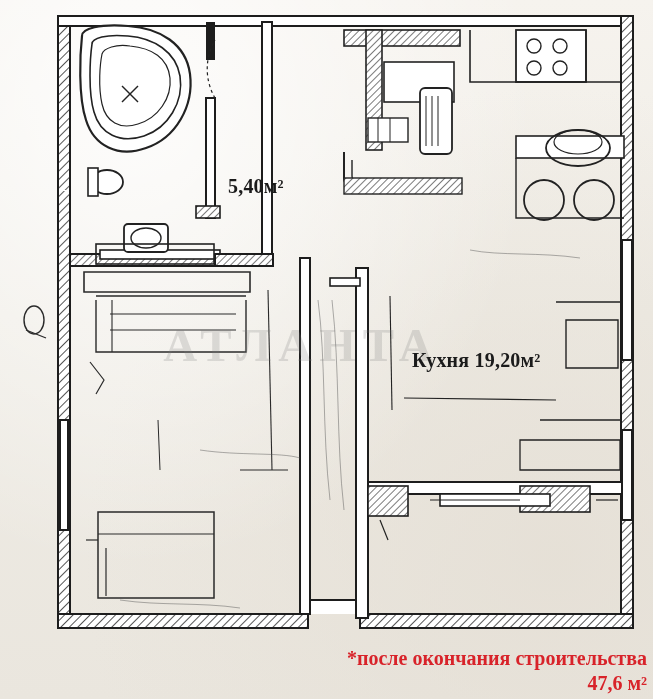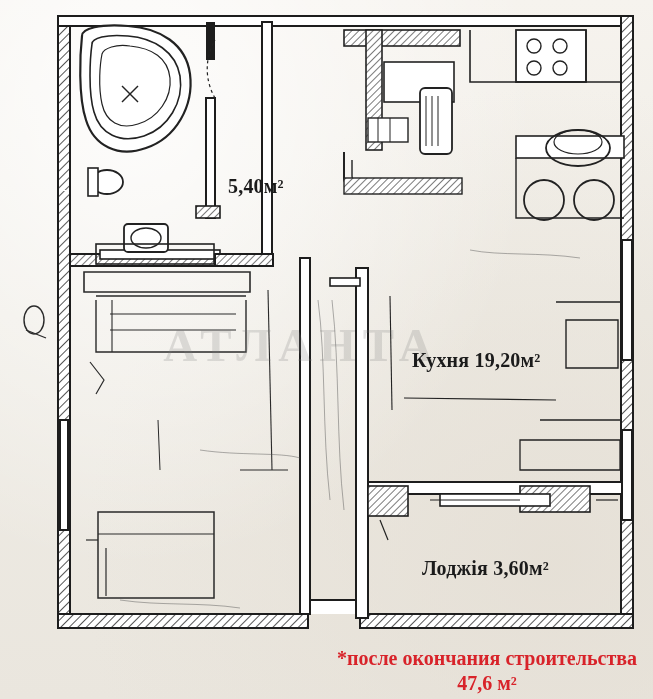--- a/index.html
+++ b/index.html
@@ -47,21 +47,21 @@
   .lbl-total    { left: 12px;  top: 658px; font-size: 23px; }
   .note {
     position: absolute;
     left: 327px;
     top: 646px;
     color: #d8232a;
     font-family: "Liberation Serif", serif;
     font-weight: bold;
     font-size: 20px;
     line-height: 25px;
-    text-align: center;
+    text-align: right;
     width: 320px;
   }
   .watermark {
     position: absolute;
     left: 0;
     top: 318px;
     width: 603px;
     text-align: center;
     font-family: "Liberation Serif", serif;
     font-weight: bold;
@@ -237,17 +237,16 @@
       <path d="M200 450 C240 456 280 452 300 458"></path>
       <path d="M120 600 C160 606 200 602 240 608"></path>
     </g>
   </svg>
 
   <div class="watermark">АТЛАНТА</div>
 
 
   <div class="label lbl-540">5,40м²</div>
   <div class="label lbl-kitchen">Кухня 19,20м²</div>
-  <div class="label lbl-loggia">Лоджія 3,60м²</div>
 
   <div class="note">*после окончания строительства 47,6 м²</div>
 
 </div>
 
 </body></html>

